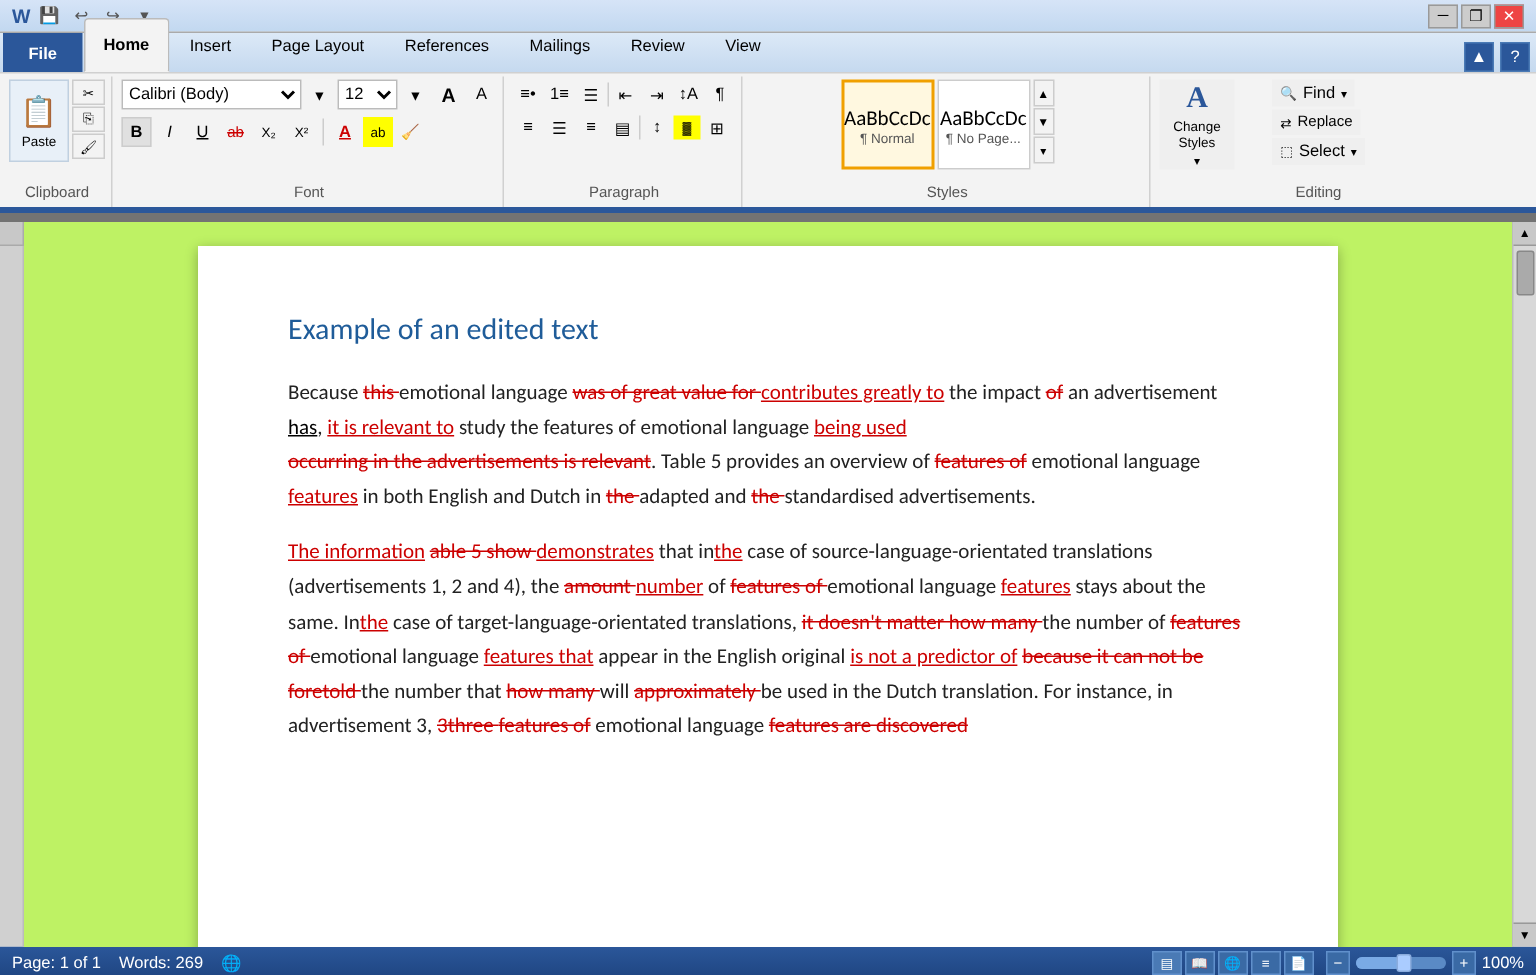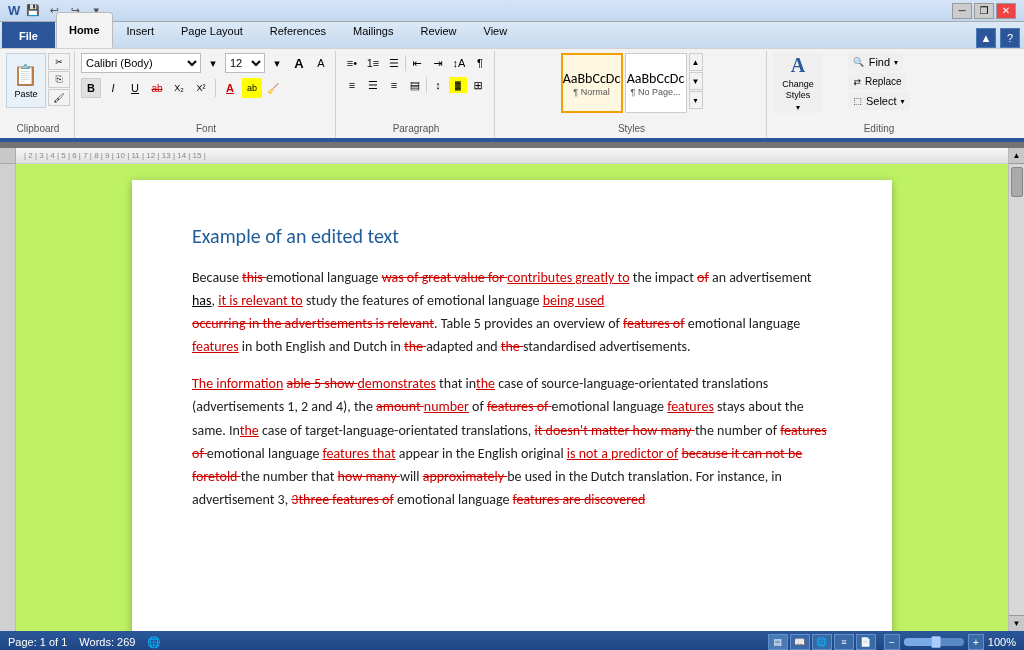--- a/index.html
+++ b/index.html
@@ -392,23 +392,20 @@
 <div style="display:flex;height:calc(650px - 22px - 26px - 97px - 22px);">
 
   <div style="width:16px;background:#d0d0d0;border-right:1px solid #bbb;">
     <div style="width:16px;height:16px;background:#c8c8c8;border-bottom:1px solid #aaa;border-right:1px solid #aaa;"></div>
 
     <div style="flex:1;background:#e8e8e8;"></div>
   </div>
 
   <div style="flex:1;display:flex;flex-direction:column;">
 
-    <div style="height:16px;background:linear-gradient(to bottom,#f8f8f8,#e0e0e0);border-bottom:1px solid #ccc;display:flex;align-items:center;padding:0 8px;font-size:8px;color:#888;">
-      <span>  |  2  |  3  |  4  |  5  |  6  |  7  |  8  |  9  |  10 |  11 |  12 |  13 |  14 |  15 |</span>
-    </div>
 
     <div style="flex:1;background:#bef264;overflow-y:auto;display:flex;justify-content:center;padding:16px 0;">
 
       <div class="page">
         <h1 class="doc-heading">Example of an edited text</h1>
 
         <p class="doc-para">
           <span>Because </span><span class="strikethrough">this </span><span>emotional language </span><span class="strikethrough">was of great value for </span><span class="inserted">contributes greatly to</span><span> the impact </span><span class="strikethrough">of</span><span> an advertisement </span><span class="underlined-black">has</span><span>, </span><span class="inserted">it is relevant to</span><span> study the features of emotional language </span><span class="inserted">being used</span>
           <br>
           <span class="strikethrough">occurring in the advertisements is relevant</span><span>. Table 5 provides an overview of </span><span class="strikethrough">features of</span><span> emotional language </span><span class="inserted">features</span><span> in both English and Dutch in </span><span class="strikethrough">the </span><span>adapted and </span><span class="strikethrough">the </span><span>standardised advertisements.</span>

